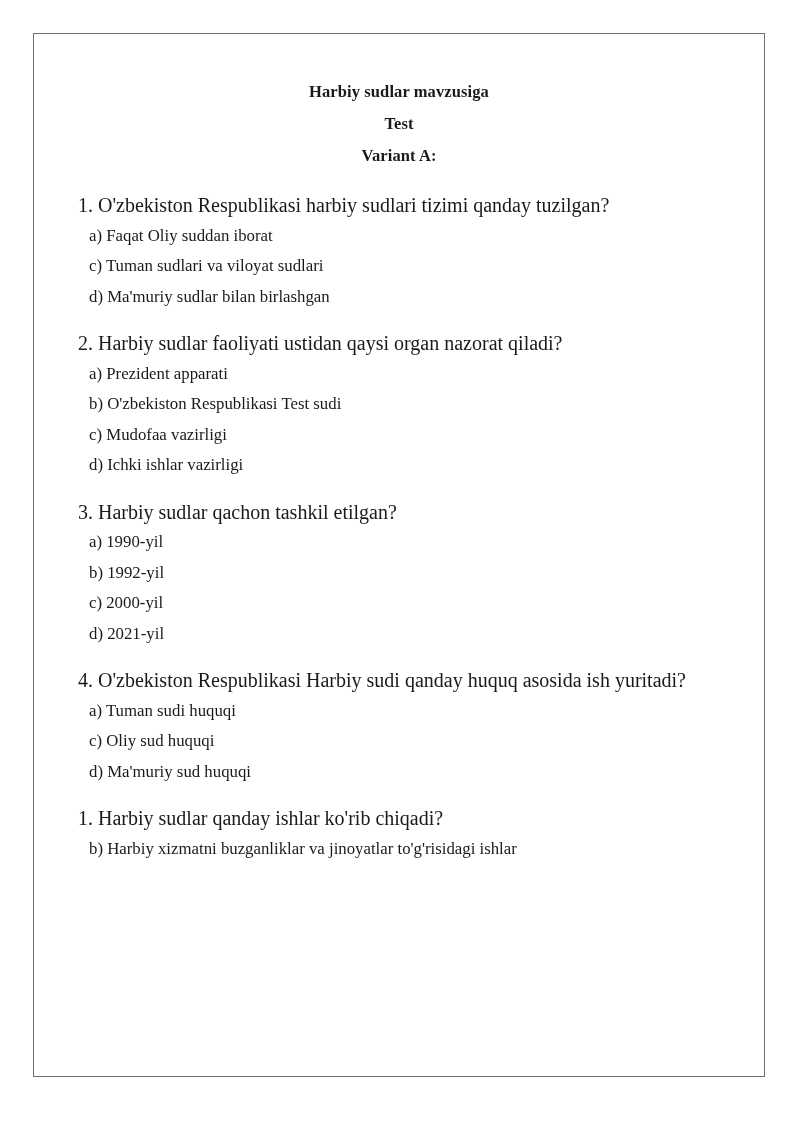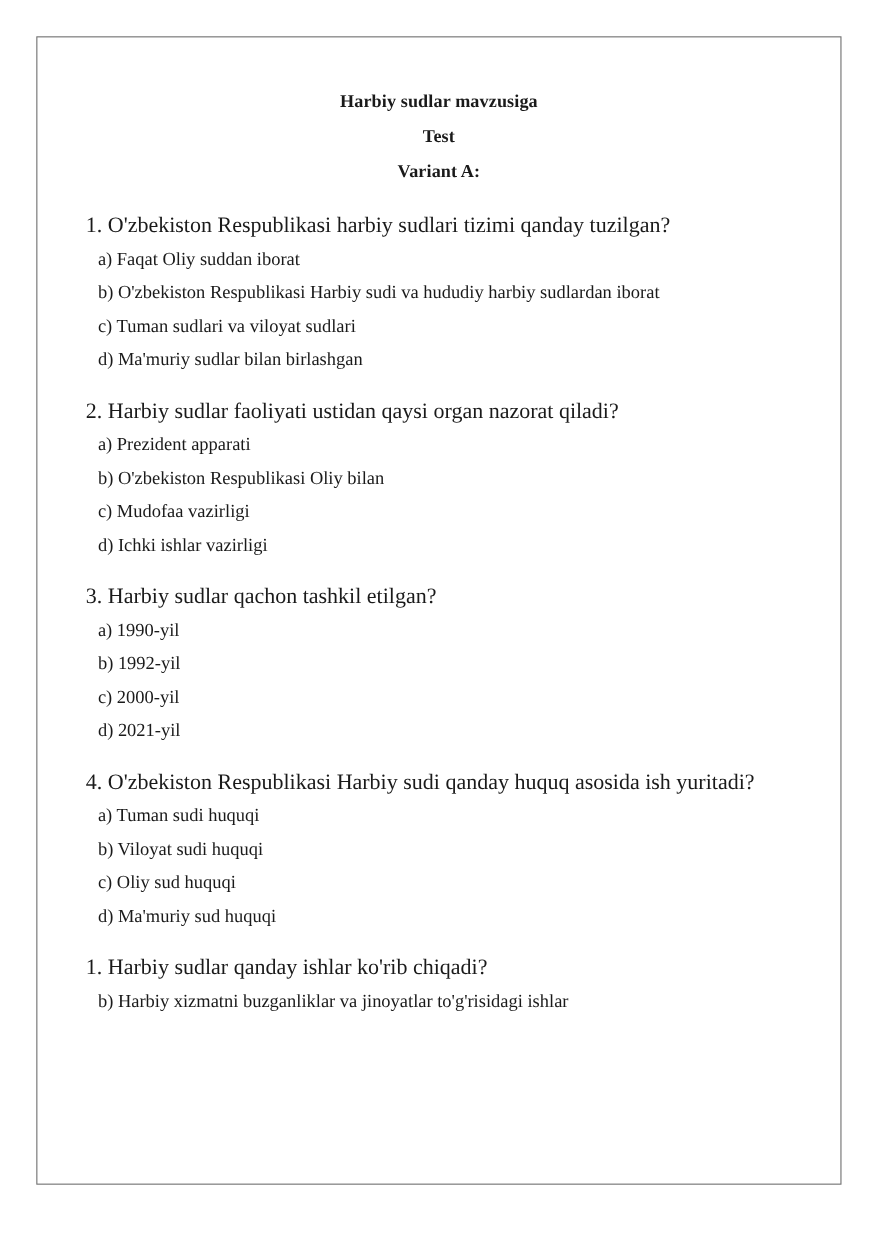--- a/index.html
+++ b/index.html
@@ -63,45 +63,43 @@
 <div class="page">
   <div class="content">
 
     <div class="heading">Harbiy sudlar mavzusiga</div>
     <div class="heading">Test</div>
     <div class="heading">Variant A:</div>
 
     <div class="question-block first-q">
       <div class="q-line">1. O'zbekiston Respublikasi harbiy sudlari tizimi qanday tuzilgan?</div>
       <div class="opt-line">a) Faqat Oliy suddan iborat</div>
-      <div class="opt-line">b) O'zbekiston Respublikasi Harbiy sudi va hududiy harbiy sudlardan iborat</div>
       <div class="opt-line">c) Tuman sudlari va viloyat sudlari</div>
       <div class="opt-line">d) Ma'muriy sudlar bilan birlashgan</div>
     </div>
 
     <div class="question-block">
       <div class="q-line">2. Harbiy sudlar faoliyati ustidan qaysi organ nazorat qiladi?</div>
       <div class="opt-line">a) Prezident apparati</div>
-      <div class="opt-line">b) O'zbekiston Respublikasi Oliy bilan</div>
+      <div class="opt-line">b) O'zbekiston Respublikasi Test sudi</div>
       <div class="opt-line">c) Mudofaa vazirligi</div>
       <div class="opt-line">d) Ichki ishlar vazirligi</div>
     </div>
 
     <div class="question-block">
       <div class="q-line">3. Harbiy sudlar qachon tashkil etilgan?</div>
       <div class="opt-line">a) 1990-yil</div>
       <div class="opt-line">b) 1992-yil</div>
       <div class="opt-line">c) 2000-yil</div>
       <div class="opt-line">d) 2021-yil</div>
     </div>
 
     <div class="question-block">
       <div class="q-line">4. O'zbekiston Respublikasi Harbiy sudi qanday huquq asosida ish yuritadi?</div>
       <div class="opt-line">a) Tuman sudi huquqi</div>
-      <div class="opt-line">b) Viloyat sudi huquqi</div>
       <div class="opt-line">c) Oliy sud huquqi</div>
       <div class="opt-line">d) Ma'muriy sud huquqi</div>
     </div>
 
     <div class="question-block">
       <div class="q-line">1. Harbiy sudlar qanday ishlar ko'rib chiqadi?</div>
       <div class="opt-line">b) Harbiy xizmatni buzganliklar va jinoyatlar to'g'risidagi ishlar</div>
     </div>
 
   </div>

